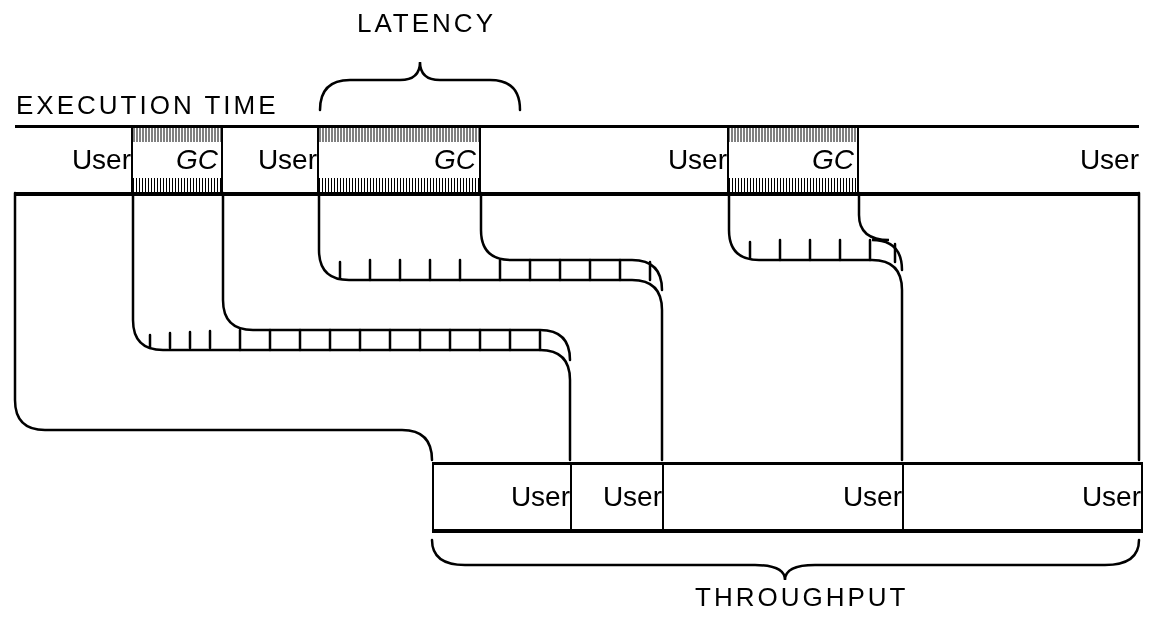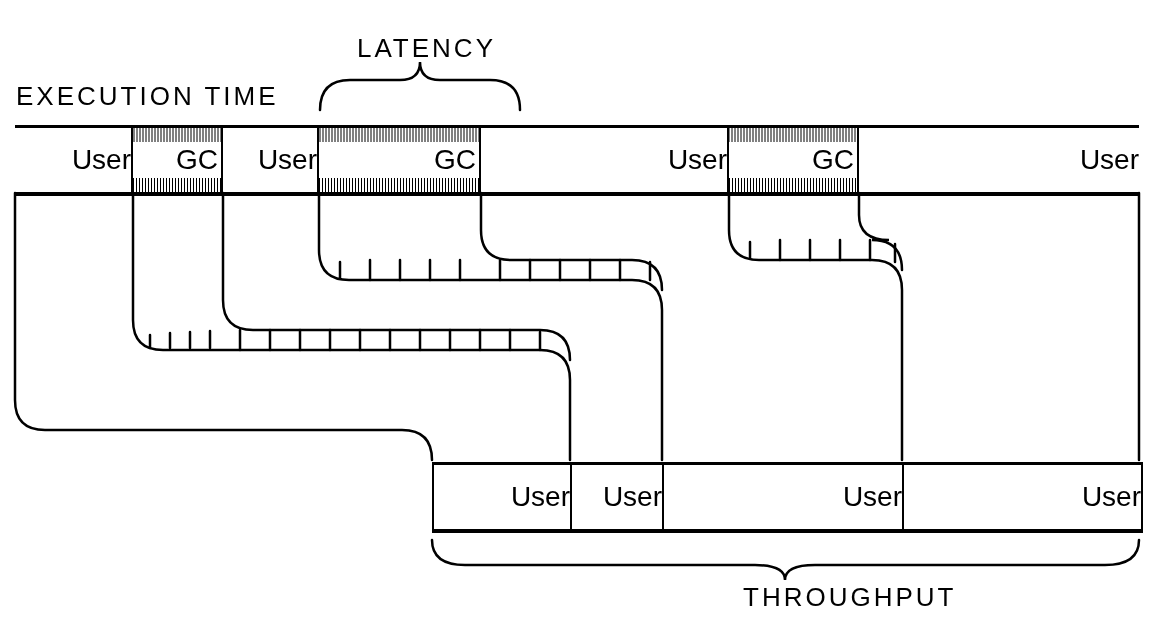--- a/index.html
+++ b/index.html
@@ -51,20 +51,21 @@
   .gc {
     background: repeating-linear-gradient(
       90deg,
       #000 0px, #000 1px,
       transparent 1px, transparent 3px
     );
     background-size: 3px 14px;
     background-repeat: repeat-x;
     background-position: top;
     position: relative;
+    font-style: italic;
   }
   .gc::after {
     content: "";
     position: absolute;
     left: 0; right: 0; bottom: 0;
     height: 14px;
     background: repeating-linear-gradient(
       90deg,
       #000 0px, #000 1px,
       transparent 1px, transparent 3px
@@ -99,23 +100,23 @@
   svg.overlay line {
     stroke: #000;
     fill: none;
     stroke-width: 2.5;
     stroke-linecap: round;
   }
 </style>
 </head>
 <body>
 
-<div class="label small-caps" style="left:357px; top:33px;">LATENCY</div>
-<div class="label small-caps" style="left:16px; top:81px;">EXECUTION TIME</div>
-<div class="label small-caps" style="left:695px; top:582px;margin-left:48px;">THROUGHPUT</div>
+<div class="label small-caps" style="left:357px; top:8px;">LATENCY</div>
+<div class="label small-caps" style="left:16px; top:90px;">EXECUTION TIME</div>
+<div class="label small-caps" style="left:695px; top:582px;">THROUGHPUT</div>
 
 <div class="timeline">
   <div class="seg" style="flex:0 0 118px">
       <span>User</span>
     </div>
   <div class="seg gc" style="flex:0 0 90px">
       <span>GC</span>
     </div>
   <div class="seg" style="flex:0 0 96px">
       <span>User</span>

